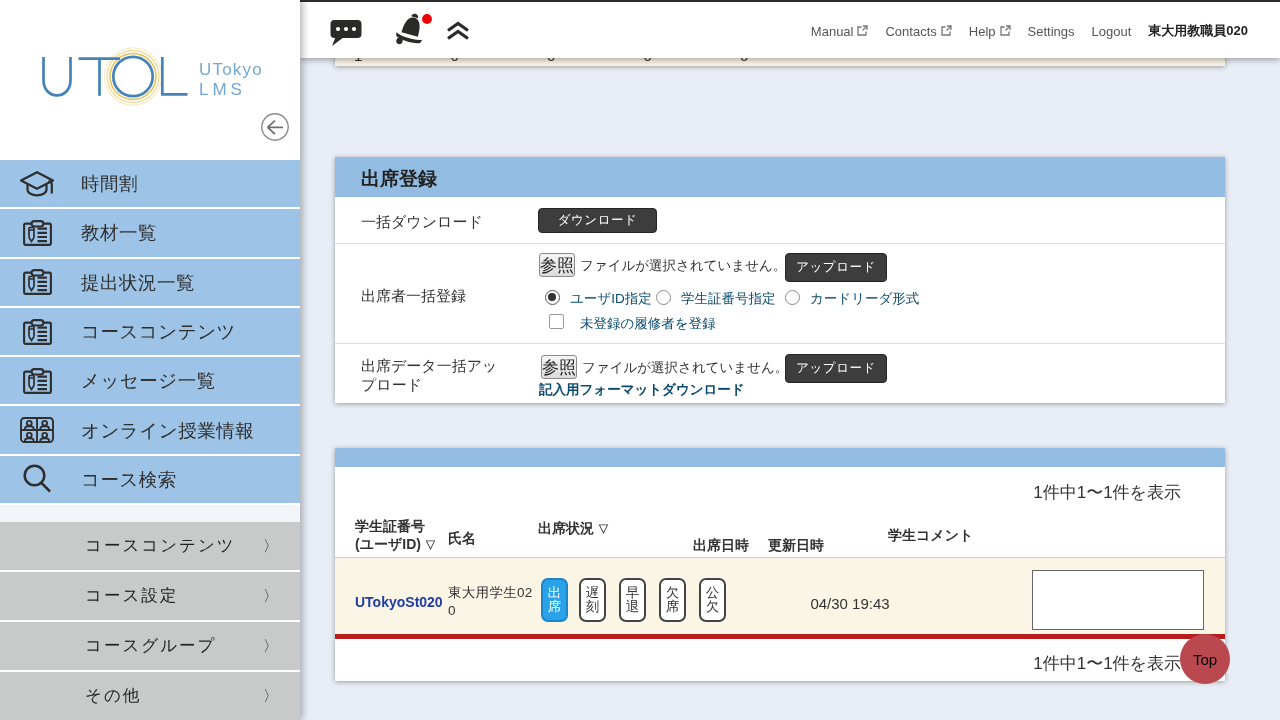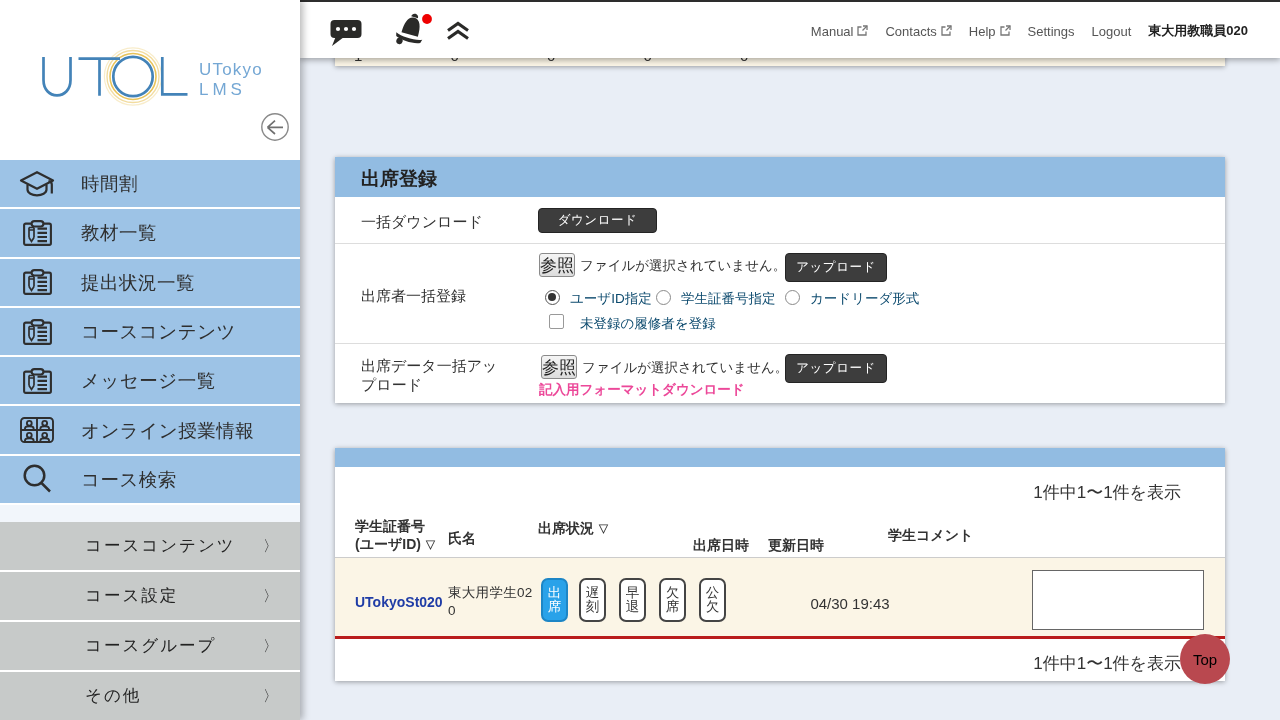--- a/index.html
+++ b/index.html
@@ -41,29 +41,29 @@
 .row { position:relative; border-bottom:1px solid #ddd; }
 .rowlabel { position:absolute; left:26px; font-size:15px; color:#333; }
 .btn-dark { position:absolute; background:#3d3d3d; color:#fff; border:1px solid #242424; border-radius:4px; font-size:12.5px; letter-spacing:0.5px; display:flex; align-items:center; justify-content:center; }
 .btn-file { position:absolute; background:linear-gradient(#f5f5f5,#dcdcdc); border:1px solid #8a8a8a; border-radius:3px; font-size:17px; color:#222; display:flex; align-items:center; justify-content:center; width:36px; height:24px; }
 .filetxt { position:absolute; font-size:13.5px; color:#333; }
 .radio { position:absolute; width:15px; height:15px; border:1.5px solid #8a8a8a; border-radius:50%; background:#fff; }
 .radio.sel { border-color:#555; }
 .radio.sel::after { content:""; position:absolute; left:2.4px; top:2.4px; width:8px; height:8px; border-radius:50%; background:#333; }
 .rlabel { position:absolute; font-size:13.5px; color:#0c4a6e; }
 .checkbox { position:absolute; width:15px; height:15px; border:1.5px solid #999; border-radius:2px; background:#fff; }
-.bluelink { position:absolute; color:#ec4899; font-weight:bold; font-size:13.5px; }
+.bluelink { position:absolute; color:#0c4a6e; font-weight:bold; font-size:13.5px; }
 
 
 #t3 { top:448px; }
 #t3 .bar { height:19px; background:#92bce2; }
 .countline { text-align:right; padding-right:44px; font-size:17px; color:#333; }
 #t3 .head { position:relative; height:53px; border-bottom:1px solid #ccc; }
 #t3 .head span { position:absolute; font-size:14px; font-weight:bold; color:#333; }
-#t3 .data { position:relative; height:81px; background:#fbf5e6; border-bottom:3px solid #b91c1c; }
+#t3 .data { position:relative; height:81px; background:#fbf5e6; border-bottom:5px solid #b91c1c; }
 .stbtn { position:absolute; width:27px; height:44px; top:20px; border:2.5px solid #444; border-radius:7px; background:#fff; display:flex; flex-direction:column; align-items:center; justify-content:center; font-size:13.5px; line-height:14.5px; color:#333; }
 .stbtn.sel { background:#29a2e9; border-color:#1d86c6; color:#fff; }
 #memo { position:absolute; left:697px; top:12px; width:172px; height:60px; border:1px solid #666; background:#fff; }
 #topbtn { position:absolute; left:1180px; top:634px; width:50px; height:50px; border-radius:50%; background:#b9484f; color:#000000; font-size:15px; display:flex; align-items:center; justify-content:center; z-index:60; }
 </style>
 </head>
 <body>
 
 <div id="t1" class="card">
   <div class="drow">

